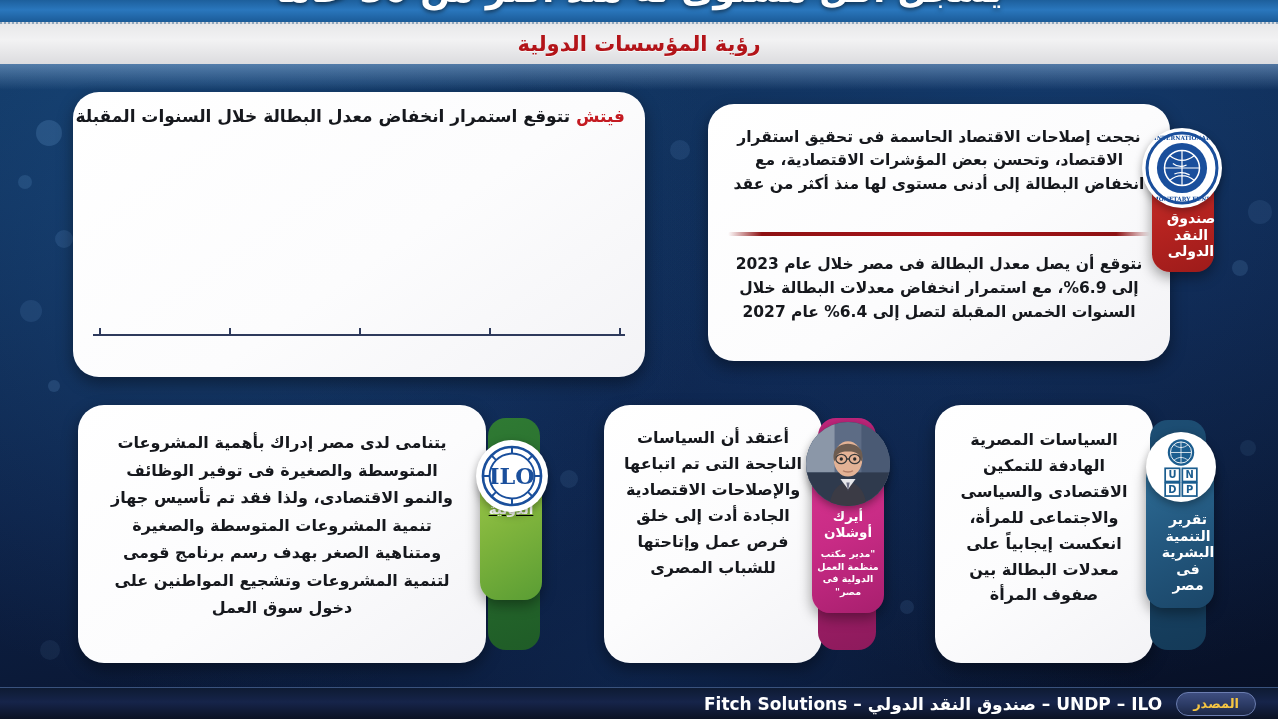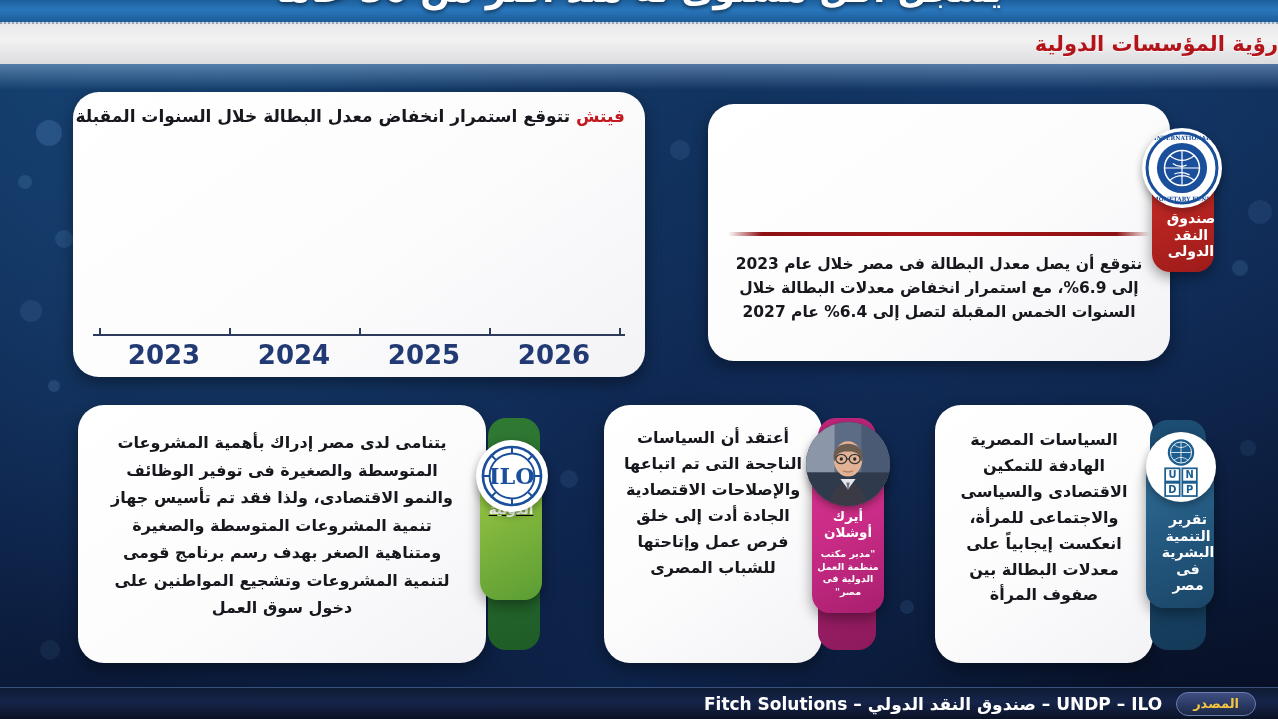--- a/index.html
+++ b/index.html
@@ -34,21 +34,21 @@
     top: -30px;
     font-size: 35px; font-weight: bold; color: #ffffff;
     letter-spacing: 0px; white-space: nowrap;
     text-shadow: 0 2px 4px rgba(0,0,0,0.55);
   }
 
   .subtitle-band {
     position: absolute; top: 22px; left: 0; width: 1278px; height: 42px;
     background: linear-gradient(180deg, #e8e8ea 0%, #f2f2f3 40%, #dcdcdf 100%);
     border-top: 2px dotted #8fa7bd;
-    display: flex; align-items: center; 
+    display: flex; align-items: center; justify-content: center;
   }
   .subtitle-text {
     font-size: 21px; font-weight: bold; color: #b31419;
     text-shadow: 0 1px 0 rgba(255,255,255,0.7);
   }
   .header-shine {
     position: absolute; top: 64px; left: 0; width: 1278px; height: 26px;
     background: linear-gradient(180deg, rgba(160,200,240,0.45) 0%, rgba(20,60,110,0) 100%);
     pointer-events: none;
   }
@@ -271,29 +271,24 @@
   </div>
 
   <div class="axis-line"></div>
   <div id="ticks">
       <div class="axis-tick" style="left: 26px;"></div>
       <div class="axis-tick" style="left: 156px;"></div>
       <div class="axis-tick" style="left: 286px;"></div>
       <div class="axis-tick" style="left: 416px;"></div>
       <div class="axis-tick" style="left: 546px;"></div>
     </div>
-  <div class="year-row" id="year-row">
-      <div class="year-label" style="left: 27px; width: 76px;">2023</div>
-      <div class="year-label" style="left: 157px; width: 76px;">2024</div>
-      <div class="year-label" style="left: 287px; width: 76px;">2025</div>
-      <div class="year-label" style="left: 417px; width: 76px;">2026</div>
-    </div>
 </div>
 
 <div class="card" id="imf-card">
+  <div class="imf-text-top">نجحت إصلاحات الاقتصاد الحاسمة فى تحقيق استقرار الاقتصاد، وتحسن بعض المؤشرات الاقتصادية، مع انخفاض البطالة إلى أدنى مستوى لها منذ أكثر من عقد</div>
   <div class="imf-divider"></div>
   <div class="imf-text-bottom">نتوقع أن يصل معدل البطالة فى مصر خلال عام 2023 إلى 6.9%، مع استمرار انخفاض معدلات البطالة خلال السنوات الخمس المقبلة لتصل إلى 6.4% عام 2027</div>
 </div>
 <div class="badge" id="imf-badge">
   <div class="badge-label">صندوق النقد الدولى</div>
 </div>
 <div class="badge-logo" id="imf-logo">
   <svg viewBox="0 0 100 100" width="76" height="76" aria-hidden="true">
     <circle cx="50" cy="50" r="48" fill="#ffffff"></circle>
     <circle cx="50" cy="50" r="46" fill="none" stroke="#1a4f9c" stroke-width="4"></circle>

